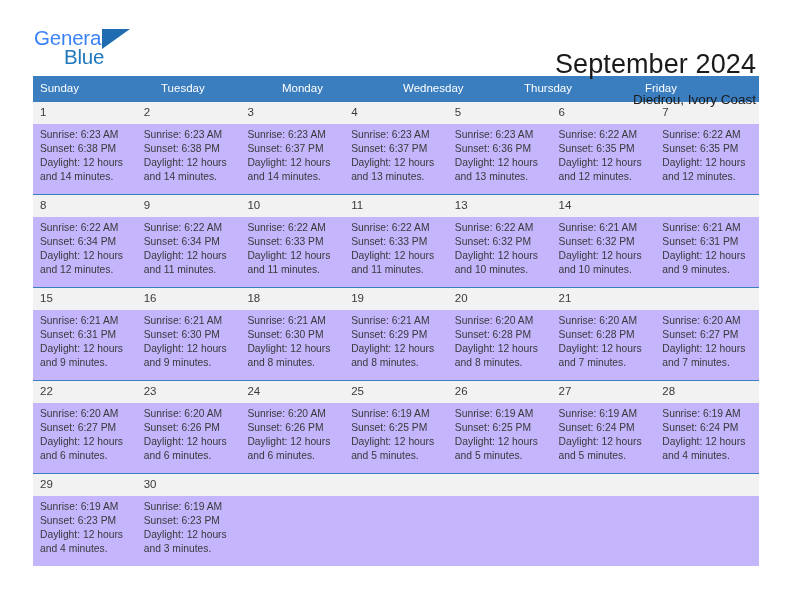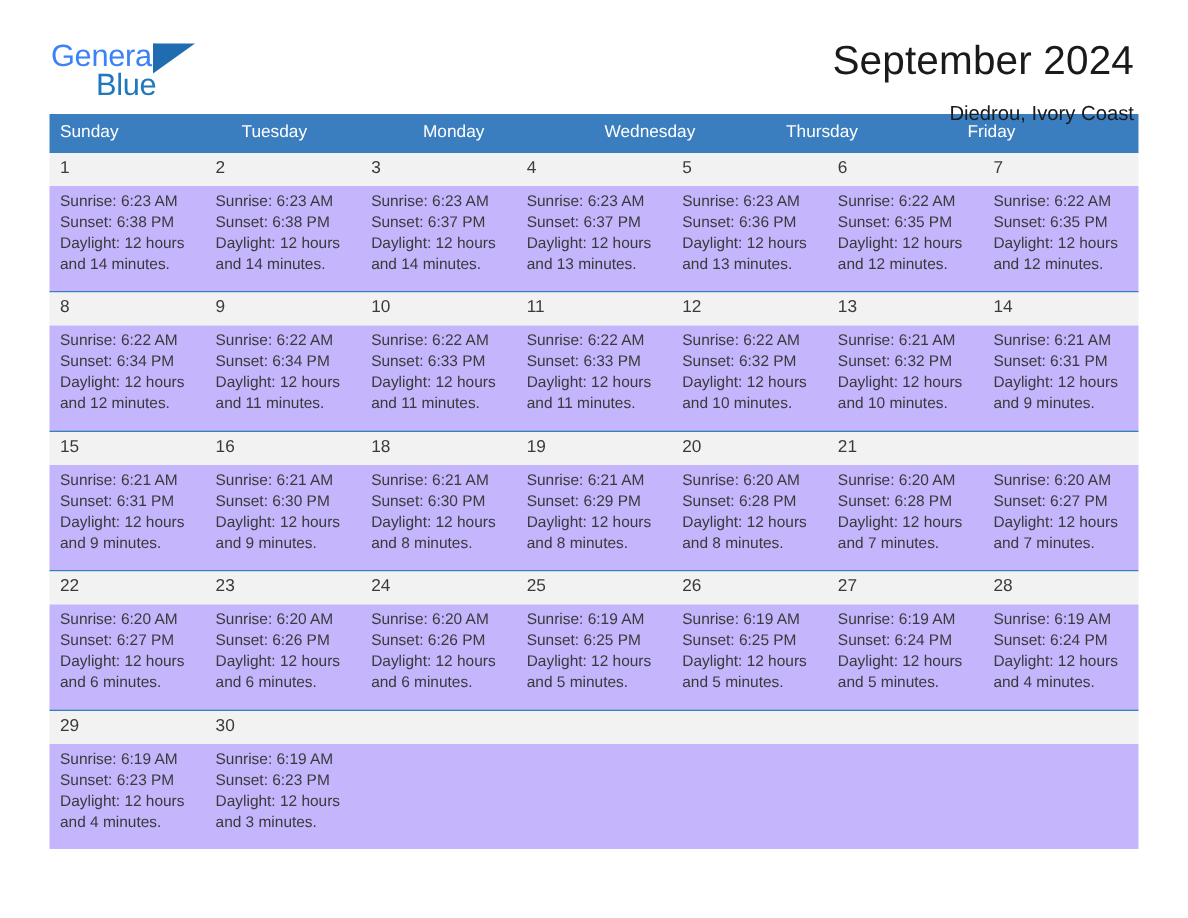--- a/index.html
+++ b/index.html
@@ -65,20 +65,21 @@
   .title-block {
     text-align: right;
     padding-right: 2px;
   }
   .month-title {
     font-size: 27px;
     font-weight: normal;
     color: #1a1a1a;
     line-height: 1.1;
     letter-spacing: 0.1px;
+    margin-top: 24px;
   }
   .location {
     font-size: 13.5px;
     color: #1a1a1a;
     margin-top: 13px;
     line-height: 1.1;
   }
 
   
   .calendar {
@@ -220,21 +221,20 @@
               <div class="line">and 12 minutes.</div>
             </div>
           </div>
         </div>
         <div class="week">
           <div class="week-numbers">
             <div class="daynum">8</div>
             <div class="daynum">9</div>
             <div class="daynum">10</div>
             <div class="daynum">11</div>
-            <div class="daynum">12</div>
             <div class="daynum">13</div>
             <div class="daynum">14</div>
           </div>
           <div class="week-bodies">
             <div class="cell">
               <div class="line">Sunrise: 6:22 AM</div>
               <div class="line">Sunset: 6:34 PM</div>
               <div class="line">Daylight: 12 hours</div>
               <div class="line">and 12 minutes.</div>
             </div>

